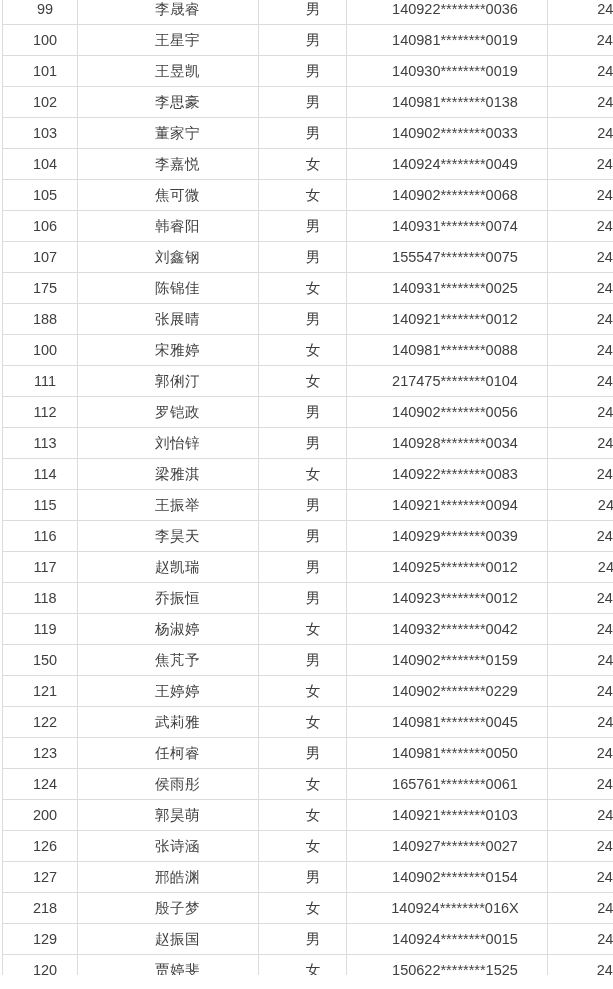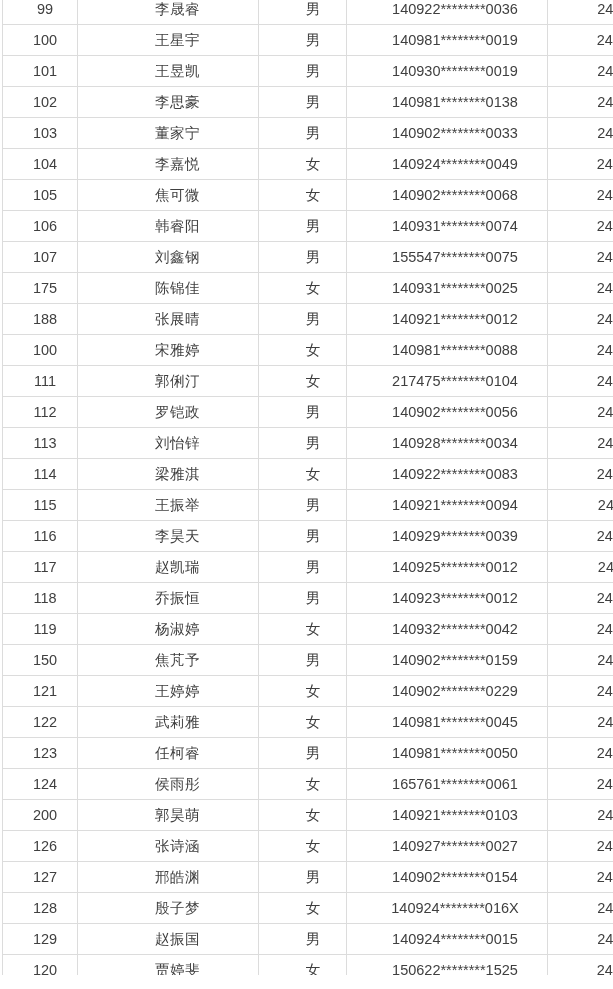--- a/index.html
+++ b/index.html
@@ -245,21 +245,21 @@
           <td class="c-code">24101056</td>
         </tr>
         <tr>
           <td class="c-no">127</td>
           <td class="c-name">邢皓渊</td>
           <td class="c-gender">男</td>
           <td class="c-id">140902********0154</td>
           <td class="c-code">24105503</td>
         </tr>
         <tr>
-          <td class="c-no">128</td>
+          <td class="c-no">218</td>
           <td class="c-name">殷子梦</td>
           <td class="c-gender">女</td>
           <td class="c-id">140924********016X</td>
           <td class="c-code">24118077</td>
         </tr>
         <tr>
           <td class="c-no">129</td>
           <td class="c-name">赵振国</td>
           <td class="c-gender">男</td>
           <td class="c-id">140924********0015</td>

